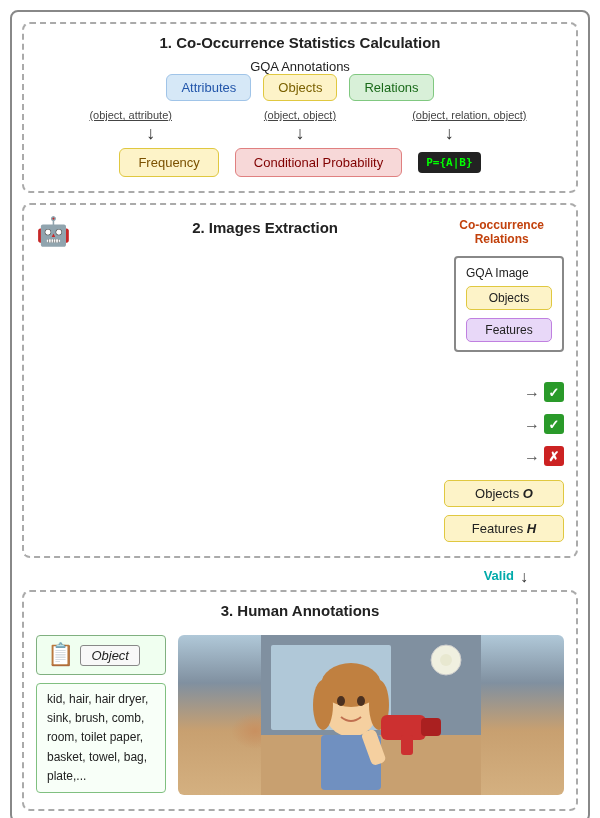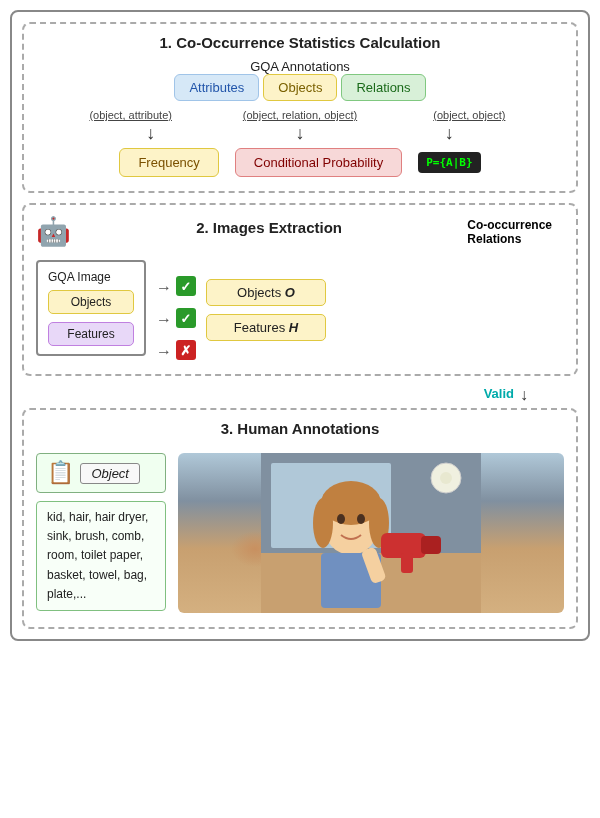--- a/index.html
+++ b/index.html
@@ -34,21 +34,21 @@
       font-size: 15px;
       margin-bottom: 8px;
     }
     .gqa-annotations-label {
       text-align: center;
       font-size: 13px;
     }
     .annotations-row {
       display: flex;
       justify-content: center;
-      gap: 4px;
+      gap: 12px;
       margin-bottom: 8px;
     }
     .anno-box {
       padding: 5px 14px;
       border-radius: 6px;
       font-size: 13px;
       font-weight: 500;
       border: 1.5px solid transparent;
     }
     .anno-attributes {
@@ -136,31 +136,32 @@
       margin-bottom: 8px;
     }
     .robot-icon {
       font-size: 28px;
     }
     .section2-title-wrap {
       flex: 1;
       text-align: center;
     }
     .cooccurrence-label {
-      color: #000000;
+      color: #c2410c;
       font-weight: bold;
       font-size: 12px;
-      text-align: left;
-      margin-right: 12px;
+      text-align: center;
+      margin-right: 20px;
     }
 
     .section2-content {
       display: flex;
       gap: 10px;
-      align-items: center;
+      align-items: flex-end;
+      flex-direction: column;
     }
     .gqa-image-box {
       border: 2px solid #888;
       border-radius: 4px;
       padding: 8px 10px;
       min-width: 110px;
       background: #fff;
     }
     .gqa-image-label {
       font-size: 12px;
@@ -339,22 +340,22 @@
     <div class="gqa-annotations-label">GQA Annotations</div>
 
     <div class="annotations-row">
       <div class="anno-box anno-attributes">Attributes</div>
       <div class="anno-box anno-objects">Objects</div>
       <div class="anno-box anno-relations">Relations</div>
     </div>
 
     <div class="arrows-labels-row">
       <span class="arrow-label">(object, attribute)</span>
+      <span class="arrow-label">(object, object)</span>
       <span class="arrow-label">(object, relation, object)</span>
-      <span class="arrow-label">(object, object)</span>
     </div>
 
     <div class="down-arrows-row">
       <span class="thick-arrow">↓</span>
       <span class="thick-arrow">↓</span>
       <span class="thick-arrow">↓</span>
     </div>
 
     <div class="freq-prob-row">
       <div class="freq-box">Frequency</div>

